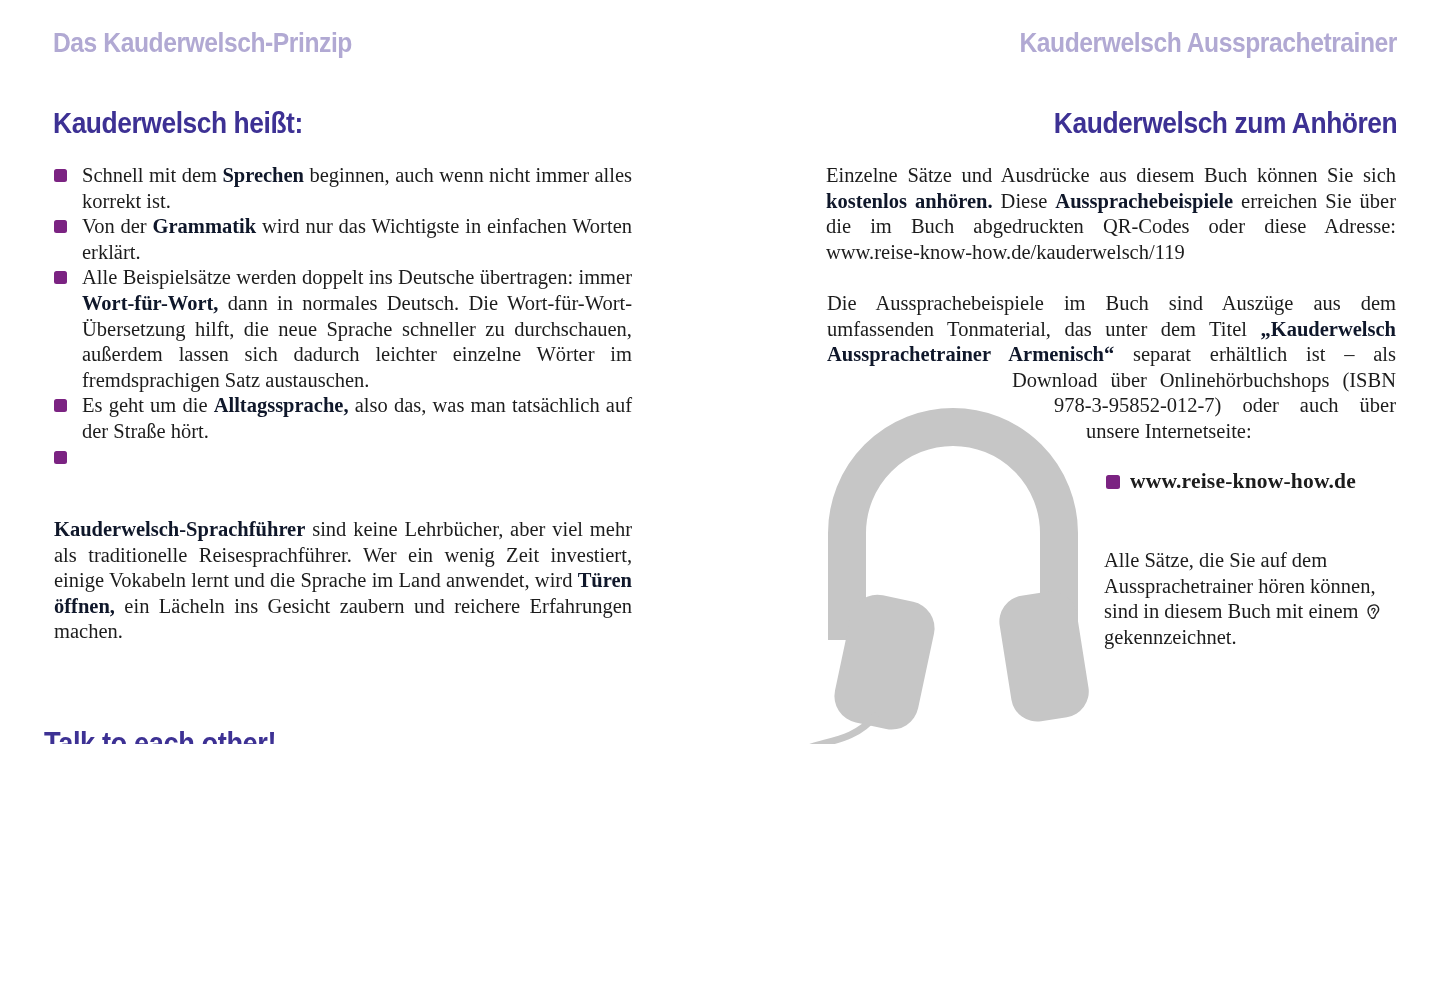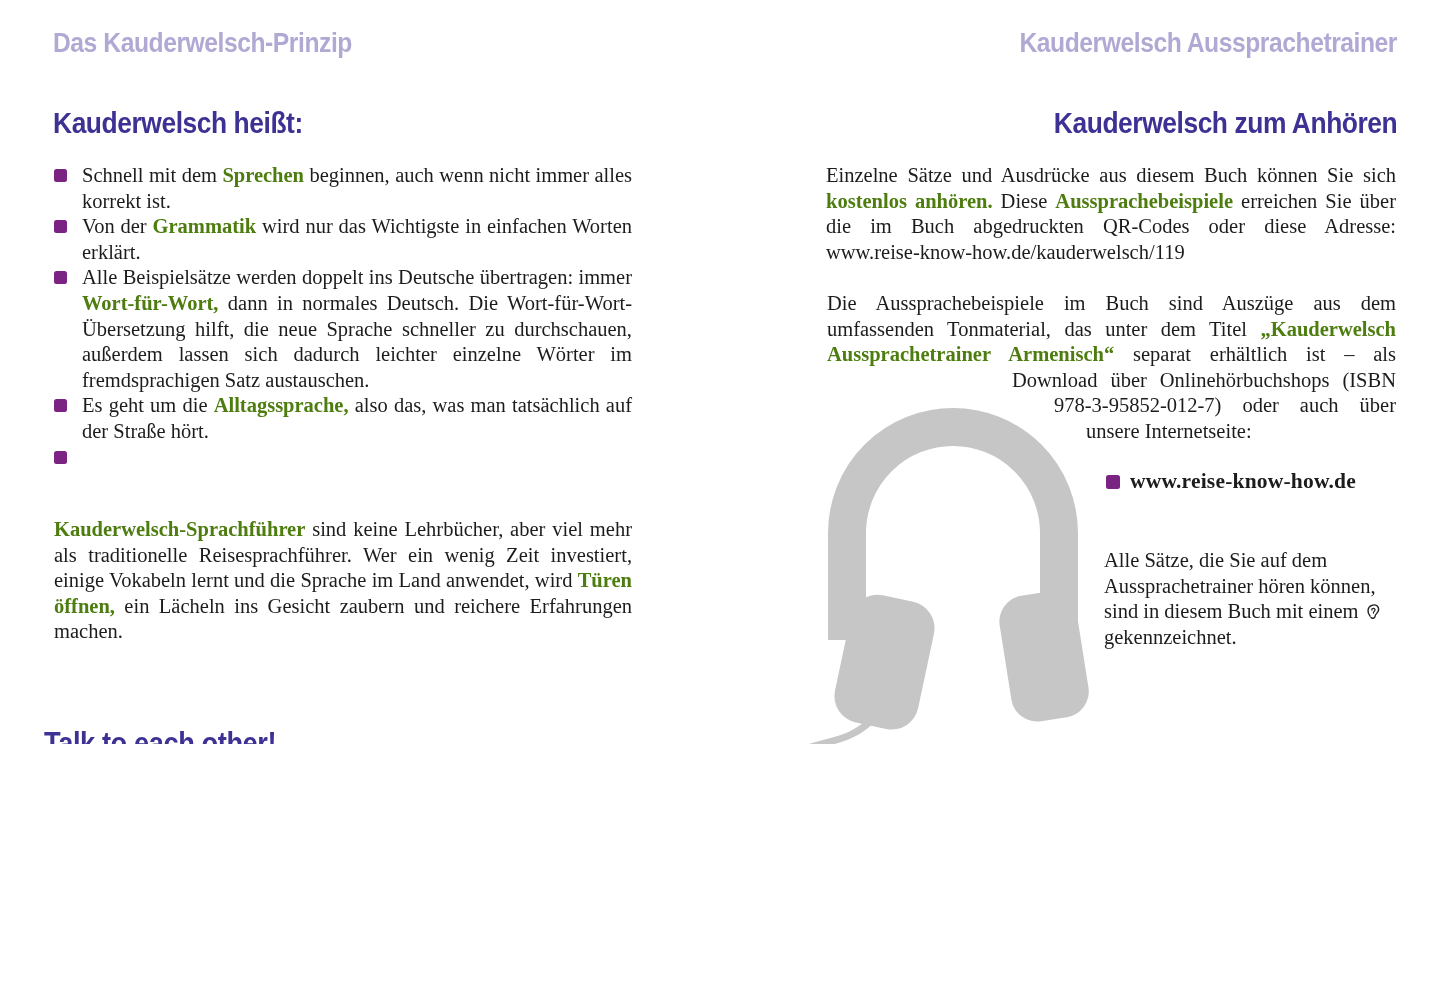--- a/index.html
+++ b/index.html
@@ -6,21 +6,21 @@
   .page{position:relative;width:1448px;height:744px;background:#fff;overflow:hidden;
         font-family:"Liberation Serif","DejaVu Serif",serif;color:#1c1c1c;}
   .abs{position:absolute;}
   .hd{font-family:"Liberation Sans","DejaVu Sans",sans-serif;font-weight:bold;letter-spacing:-0.5px;white-space:nowrap;}
   .cond-l{transform:scaleX(.88);transform-origin:left top;}
   .cond-r{transform:scaleX(.88);transform-origin:right top;}
   .page-header{font-size:28px;color:var(--header-light);}
   .section-heading{font-size:30px;color:var(--heading-dark);}
   .talk-heading{font-size:31px;color:var(--heading-dark);}
   .body-text{font-size:20.5px;line-height:25.6px;text-align:justify;hyphens:auto;}
-  .body-text b{color:#4d7c0f;}
+  .body-text b{color:#0f172a;}
   .li{position:relative;padding-left:28px;}
   .sq{position:absolute;left:0;top:6px;width:13px;height:13px;background:var(--bullet-purple);border-radius:2.5px;}
   .sq2{display:inline-block;width:14px;height:14px;background:var(--bullet-purple);border-radius:2.5px;margin-right:10px;flex:none;}
   .sb{float:left;clear:left;}
   .www{display:flex;align-items:center;font-size:21.5px;font-weight:bold;}
   .www b{letter-spacing:.2px;}
   .bubble{position:absolute;background:var(--bubble-magenta);border-radius:50%;display:flex;align-items:center;justify-content:center;
           color:#fff;font-family:"Liberation Sans","DejaVu Sans",sans-serif;font-weight:bold;z-index:5;}
   .bubble .tail{position:absolute;background:var(--bubble-magenta);}
   .b1 .tail{left:-12px;bottom:4px;width:28px;height:24px;clip-path:polygon(0 100%,38% 0,100% 35%);}

